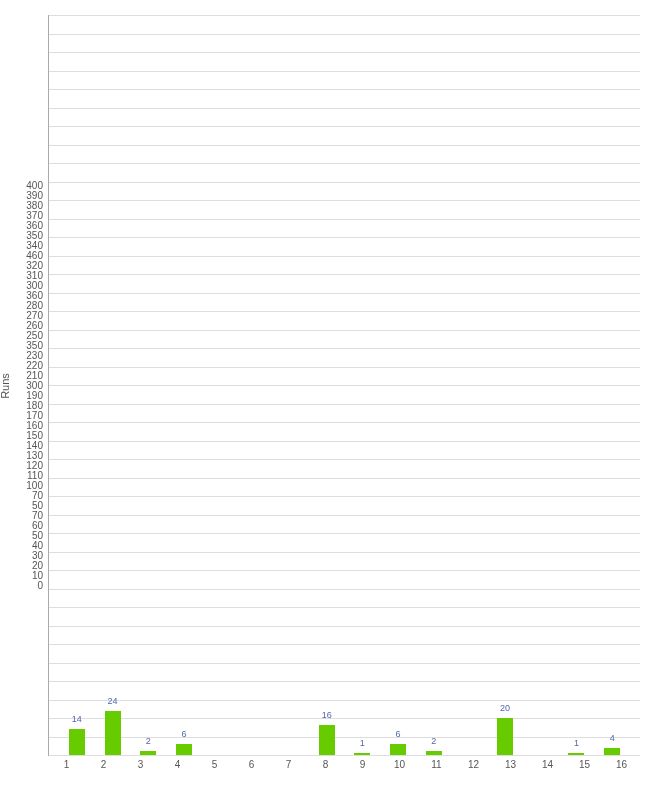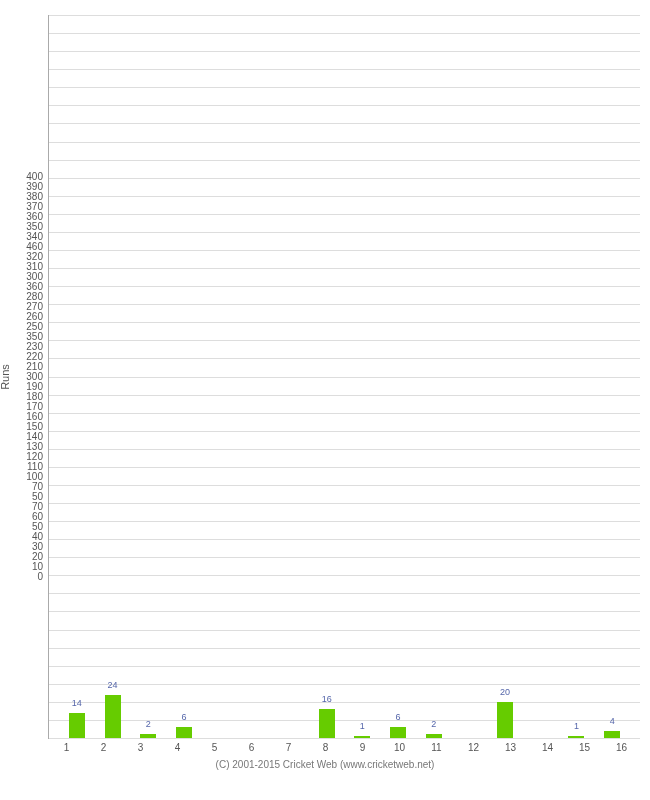--- a/index.html
+++ b/index.html
@@ -291,14 +291,13 @@
       <div class="x-tick">8</div>
       <div class="x-tick">9</div>
       <div class="x-tick">10</div>
       <div class="x-tick">11</div>
       <div class="x-tick">12</div>
       <div class="x-tick">13</div>
       <div class="x-tick">14</div>
       <div class="x-tick">15</div>
       <div class="x-tick">16</div>
     </div>
-  <div class="footer">(C) 2001-2015 Cricket Web (www.cricketweb.net)</div>
 </div>
 
 </body></html>

